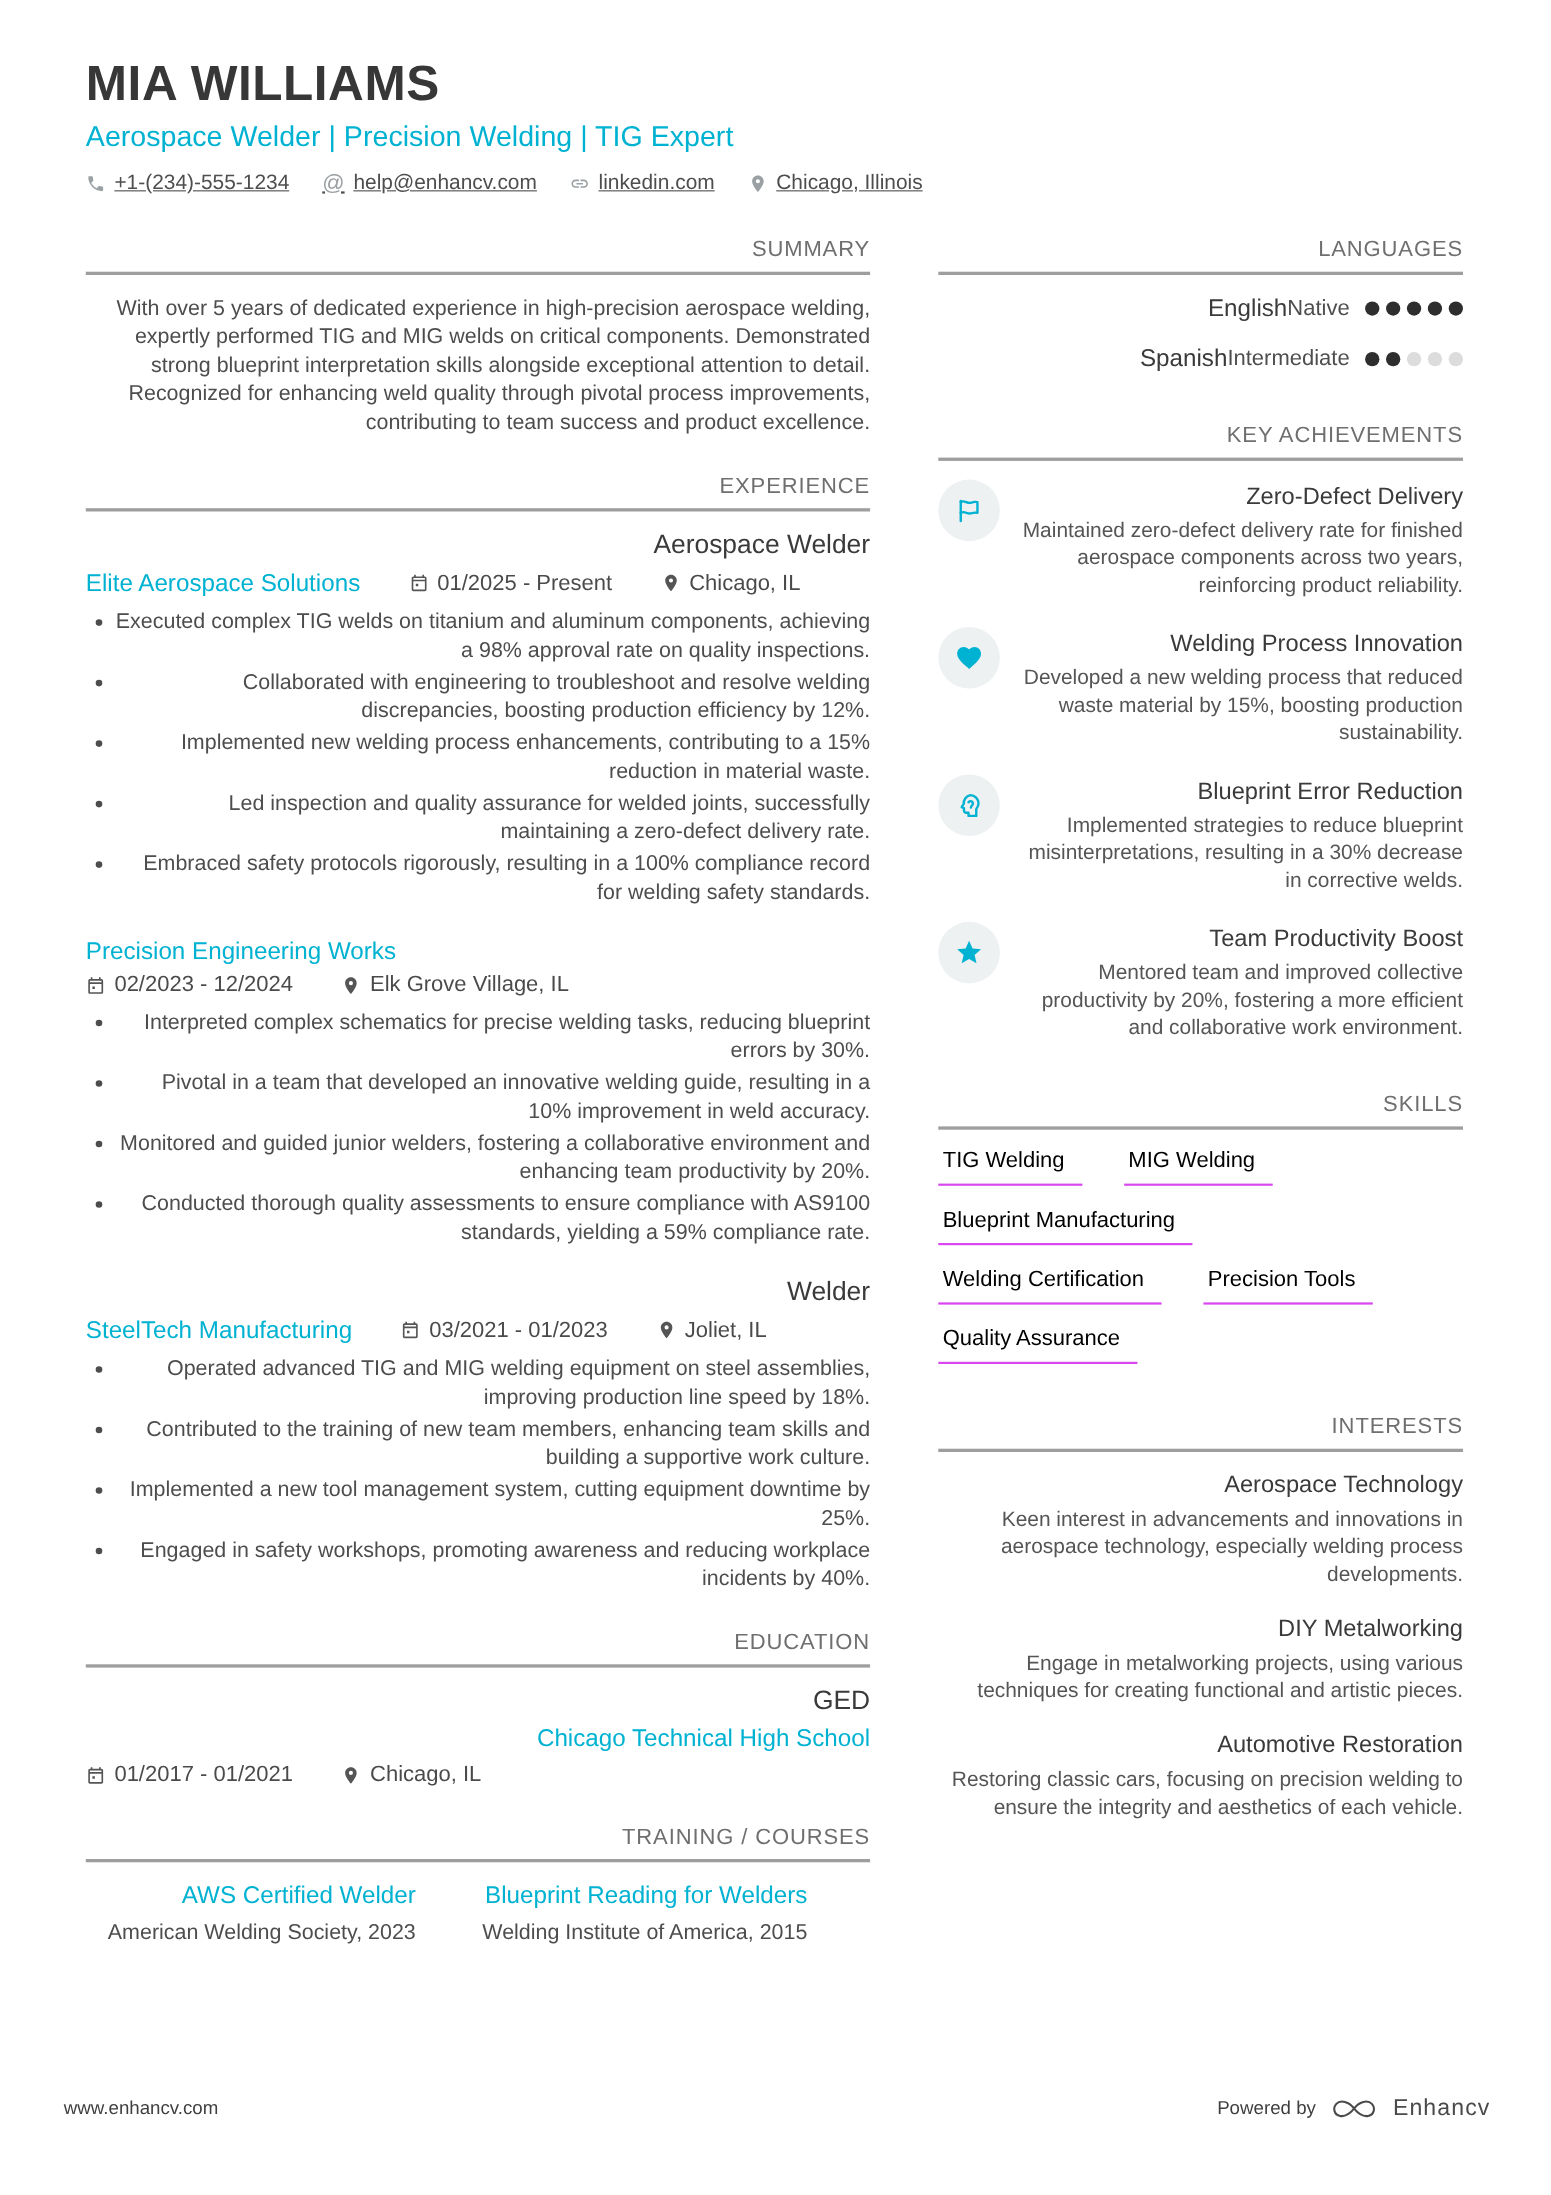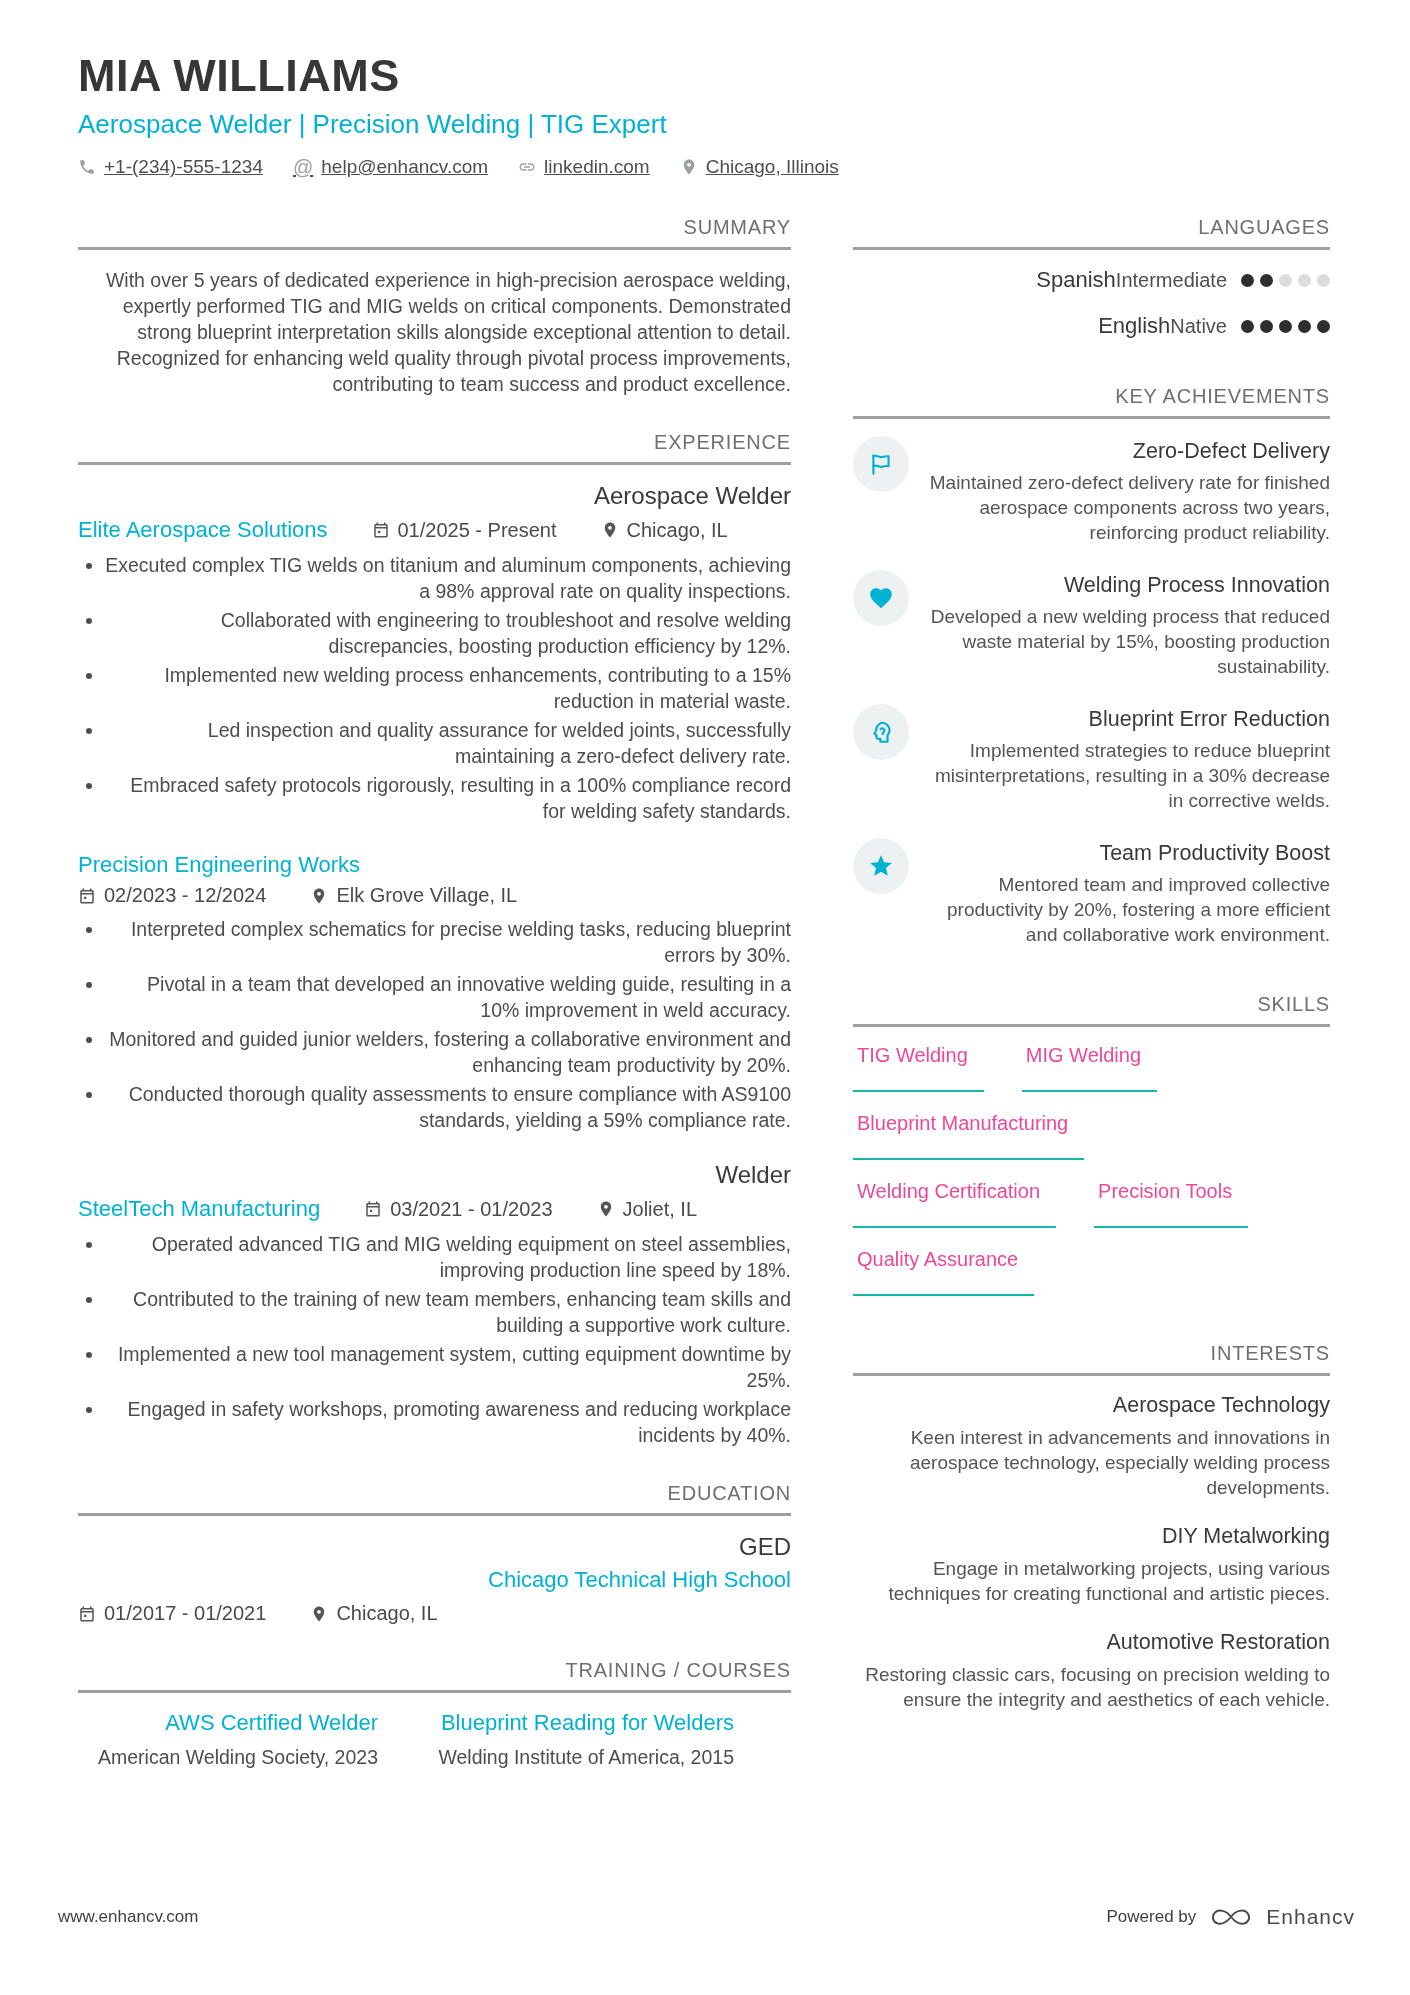--- a/index.html
+++ b/index.html
@@ -60,21 +60,21 @@
 
   .ach { display:flex; gap:19px; margin-bottom:25px; }
   .ach:last-child { margin-bottom:0; }
   .ach-badge { width:56px; height:56px; border-radius:50%; background:#eef1f2;
     display:flex; align-items:center; justify-content:center; flex:none; }
   .ach-badge svg { width:26px; height:26px; }
   .ach-title { font-size:21.5px; color:#3a3a3a; font-weight:400; margin:3px 0 6px; }
   .ach-text { font-size:19px; line-height:25px; color:#555; }
 
   .skill-row { display:flex; gap:38px; margin-bottom:20px; flex-wrap:wrap; }
-  .skill { font-size:20px; color:#ec4899; border-bottom:2px solid #14b8a6; padding:0 16px 23px 4px; }
+  .skill { font-size:20px; color:#000000; border-bottom:2px solid #d946ef; padding:0 16px 9px 4px; }
 
   .interest { margin-bottom:24px; }
   .interest-title { font-size:21.5px; color:#3a3a3a; font-weight:400; margin:0 0 7px; }
   .interest-text { font-size:19px; line-height:25px; color:#555; }
 
   .footer { position:absolute; left:58px; right:55px; bottom:66px;
     display:flex; justify-content:space-between; align-items:center; }
   .footer-site { font-size:17px; color:#3f3f3f; }
   .powered { display:flex; align-items:center; gap:13px; }
   .powered-label { font-size:17px; color:#3f3f3f; }
@@ -244,39 +244,39 @@
           </div>
         </div>
       </div>
     </div>
 
     <div class="col-right">
 
       <div class="section">
         <div class="section-heading">LANGUAGES</div>
         <div class="lang-row">
+          <span class="lang-name">English</span>
+          <span class="lang-level">Native</span>
+          <span class="dots">
+              <span class="dot filled"></span>
+              <span class="dot filled"></span>
+              <span class="dot filled"></span>
+              <span class="dot filled"></span>
+              <span class="dot filled"></span>
+            </span>
+        </div>
+        <div class="lang-row">
           <span class="lang-name">Spanish</span>
           <span class="lang-level">Intermediate</span>
           <span class="dots">
               <span class="dot filled"></span>
               <span class="dot filled"></span>
               <span class="dot"></span>
               <span class="dot"></span>
               <span class="dot"></span>
-            </span>
-        </div>
-        <div class="lang-row">
-          <span class="lang-name">English</span>
-          <span class="lang-level">Native</span>
-          <span class="dots">
-              <span class="dot filled"></span>
-              <span class="dot filled"></span>
-              <span class="dot filled"></span>
-              <span class="dot filled"></span>
-              <span class="dot filled"></span>
             </span>
         </div>
       </div>
 
       <div class="section">
         <div class="section-heading">KEY ACHIEVEMENTS</div>
 
         <div class="ach">
           <div class="ach-badge">
             <svg viewBox="0 0 24 24" fill="none" stroke="#00b2d2" stroke-width="2" stroke-linecap="round" stroke-linejoin="round">

